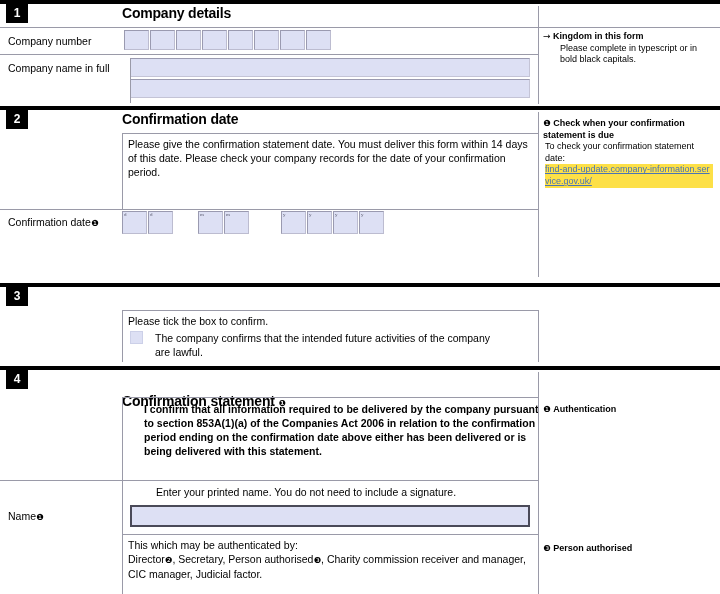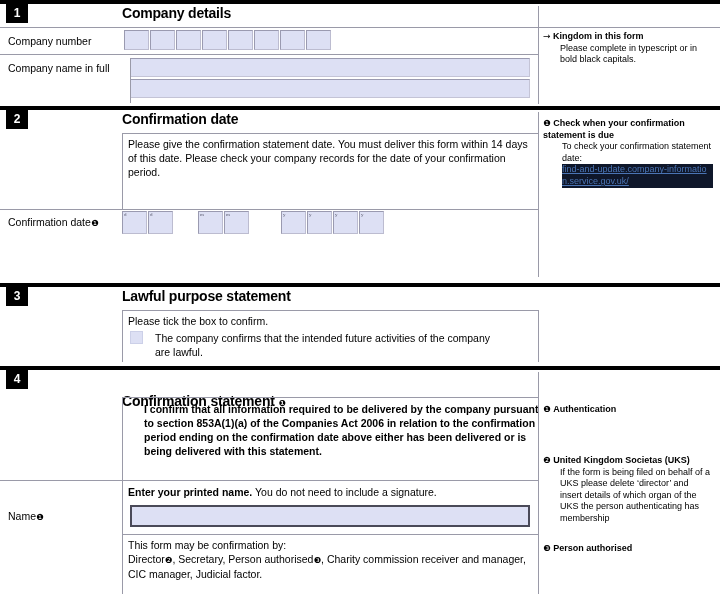--- a/index.html
+++ b/index.html
@@ -58,21 +58,21 @@
     position: absolute;
     font-size: 10.5px;
     white-space: nowrap;
     text-align: center;
   }
   .para {
     position: absolute;
     font-size: 10.5px;
     line-height: 14px;
   }
-  .bold { font-weight: bold; }
+  .bold { font-weight: normal; margin-left: 28px; }
 
   
   .cell {
     position: absolute;
     background: #dde0f4;
     border: 1px solid #9a9ab0;
     border-right: 1px solid #bcbcd0;
     border-bottom: 1px solid #bcbcd0;
     box-sizing: border-box;
   }
@@ -135,27 +135,27 @@
   }
   .note-mk {
     font-family: "DejaVu Sans", sans-serif;
     font-size: 8.5px;
   }
   .arrow-mk {
     font-family: "DejaVu Sans", sans-serif;
     font-size: 9px;
   }
   .nt-indent {
-    margin-left: 19px;
+    margin-left: 2px;
     display: block;
   }
   .link {
     color: #4a74b4;
     text-decoration: underline;
-    background: #0f172a;
+    background: #fde047;
     word-break: break-all;
   }
 </style>
 </head>
 <body>
 
 <div class="page">
 
   <div class="sec-bar" style="top:0px;"></div>
   <div class="sec-num" style="top:4px;">1</div>
@@ -230,21 +230,20 @@
   <div class="vrule" style="left:538px; top:112px; height:165px;"></div>
   <div class="side-note" style="left:543px; top:118px;">
     <span class="note-mk">❶</span>
     <span class="nt-head">Check when your confirmation statement is due</span>
     <span class="nt-indent">To check your confirmation statement date:</span>
     <span class="nt-indent link">find-and-update.company-information.service.gov.uk/</span>
   </div>
 
   <div class="sec-bar" style="top:283px;"></div>
   <div class="sec-num" style="top:287px;">3</div>
-  <div class="sec-title" style="top:288px;">Lawful purpose statement</div>
 
   <div class="hrule" style="left:122px; top:310px; width:416px;"></div>
   <div class="vrule" style="left:122px; top:310px; height:52px;"></div>
   <div class="vrule" style="left:538px; top:310px; height:52px;"></div>
 
   <div class="para" style="left:128px; top:314px; width:400px;">Please tick the box to confirm.</div>
   <div class="tickbox" style="left:130px; top:331px; width:13px; height:13px;"></div>
   <div class="para" style="left:155px; top:331px; width:340px;">The company confirms that the intended future activities of the company are lawful.</div>
 
   <div class="sec-bar" style="top:366px;"></div>
@@ -257,34 +256,29 @@
 
   <div class="hrule" style="left:0px; top:480px; width:538px;"></div>
 
   <div class="lbl" style="left:8px; top:487px;margin-top:23px;"><span>Name</span><span class="note-mk">❶</span></div>
 
   <div class="para" style="left:128px; top:485px; width:400px;"><span class="bold">Enter your printed name.</span><span> You do not need to include a signature.</span></div>
 
   <div class="nameinput" style="left:130px; top:505px; width:400px; height:22px;"></div>
 
   <div class="hrule" style="left:122px; top:534px; width:416px;"></div>
-  <div class="para" style="left:128px; top:538px; width:400px;">This form may be confirmation by:</div>
+  <div class="para" style="left:128px; top:538px; width:400px;">This which may be authenticated by:</div>
   <div class="para" style="left:128px; top:552px; width:400px;"><span>Director</span><span class="note-mk">❷</span><span>, Secretary, Person authorised</span><span class="note-mk">❸</span><span>, Charity commission receiver and manager, CIC manager, Judicial factor.</span></div>
 
   <div class="vrule" style="left:538px; top:372px; height:222px;"></div>
 
   <div class="side-note" style="left:543px; top:404px;">
     <span class="note-mk">❶</span>
     <span class="nt-head">Authentication</span>
   </div>
 
-  <div class="side-note" style="left:543px; top:455px;">
-    <span class="note-mk">❷</span>
-    <span class="nt-head">United Kingdom Societas (UKS)</span>
-    <span class="nt-body">If the form is being filed on behalf of a UKS please delete ‘director’ and insert details of which organ of the UKS the person authenticating has membership</span>
-  </div>
 
   <div class="side-note" style="left:543px; top:543px;">
     <span class="note-mk">❸</span>
     <span class="nt-head">Person authorised</span>
   </div>
 
 </div>
 
 </body></html>

